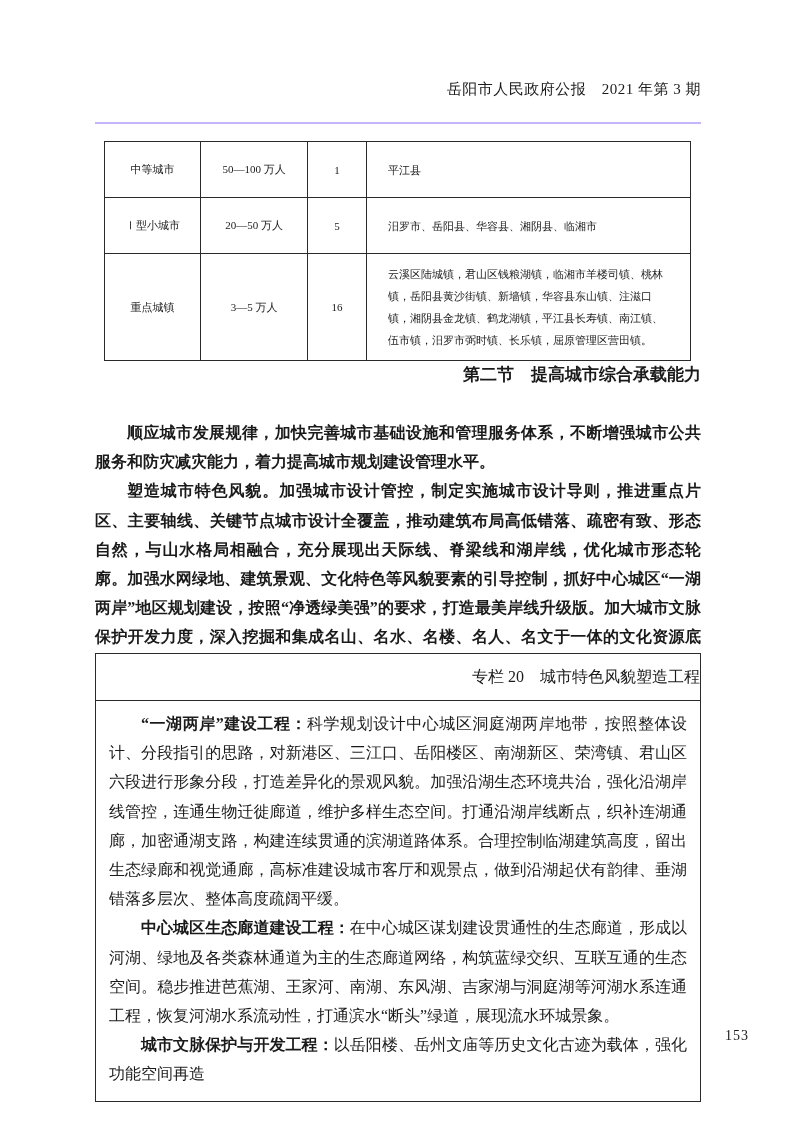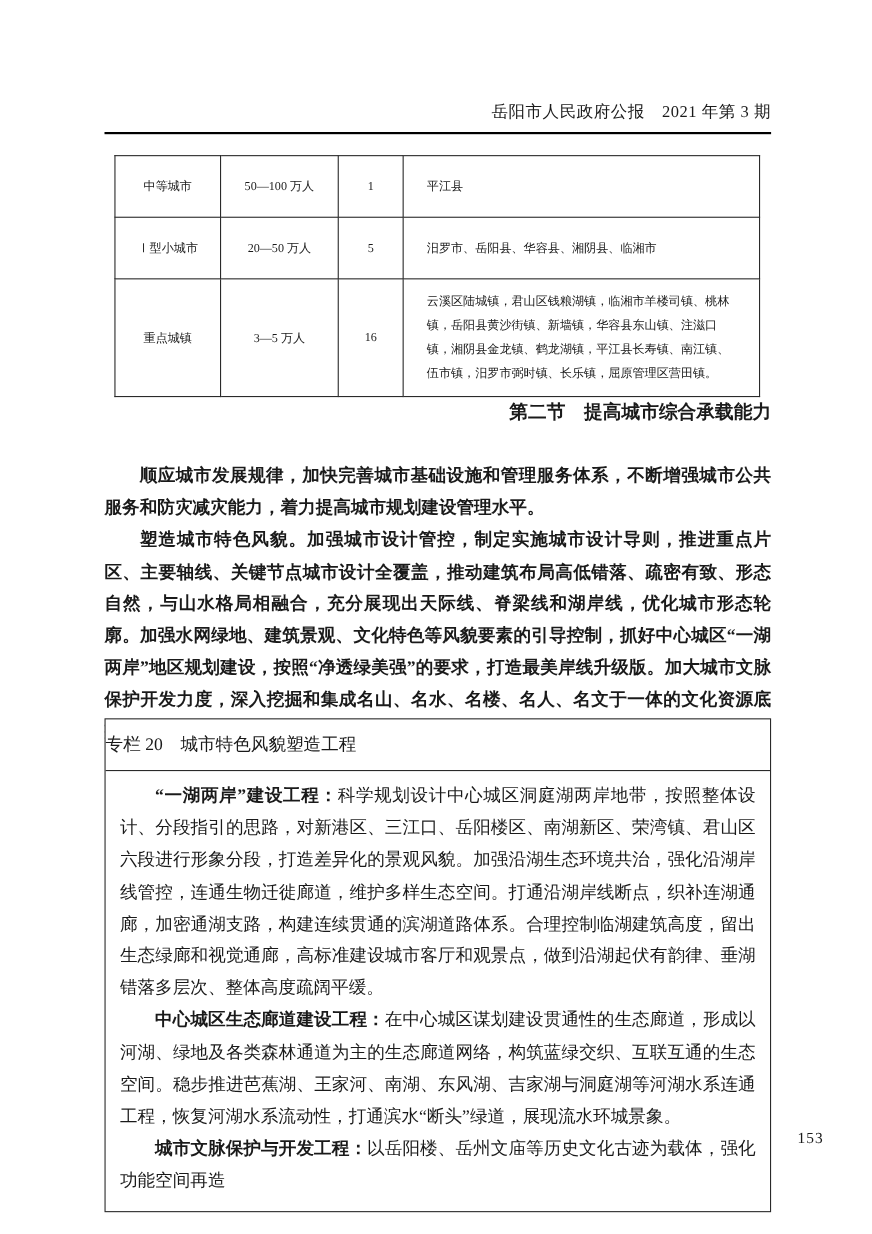--- a/index.html
+++ b/index.html
@@ -7,26 +7,26 @@
   .page {
     position:relative;
     width:793px; height:1122px;
     margin:0 auto;
     background:#ffffff;
     font-family:"Liberation Serif", serif;
     color:#1a1a1a;
     overflow:hidden;
   }
   .header {
-    position:absolute; top:92px; left:95px; width:606px;
+    position:absolute; top:80px; left:95px; width:606px;
     text-align:right;
     font-size:15px;
     letter-spacing:0.5px;
-    padding-bottom:9px;
-    border-bottom:2px solid #000000;
+    padding-bottom:23px;
+    border-bottom:2px solid #c4b5fd;
   }
   .doc-table {
     position:absolute; top:141px; left:104px; width:587px;
     border-collapse:collapse;
     font-size:11px;
   }
   .doc-table td {
     border:1.5px solid #2a2a2a;
     text-align:center;
     vertical-align:middle;
@@ -51,21 +51,21 @@
     text-align:justify;
     font-weight:bold;
   }
   .body-text p { text-indent:2em; }
   .feature-box {
     position:absolute; top:653px; left:95px; width:606px;
     border:1.5px solid #2a2a2a;
     background:#fff;
   }
   .feature-box-title {
-    text-align:left;
+    text-align:right;
     font-size:16px;
     padding:13px 0 12px;
     border-bottom:1.5px solid #2a2a2a;
   }
   .feature-box-body {
     padding:8px 13px 12px;
     font-size:16px;
     line-height:29.2px;
     text-align:justify;
   }

